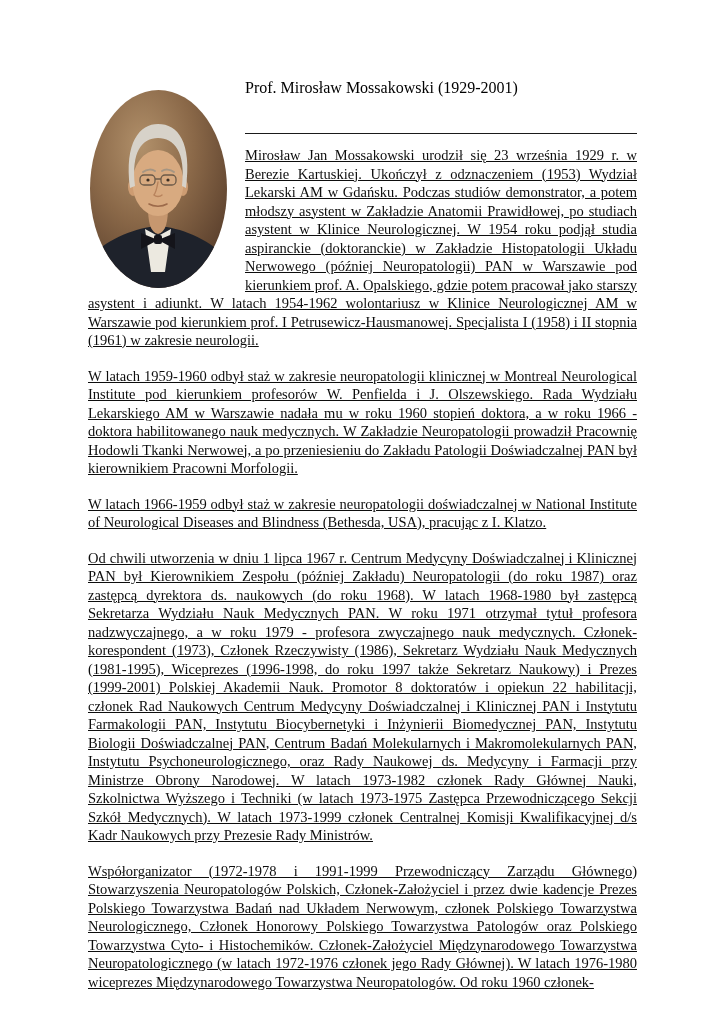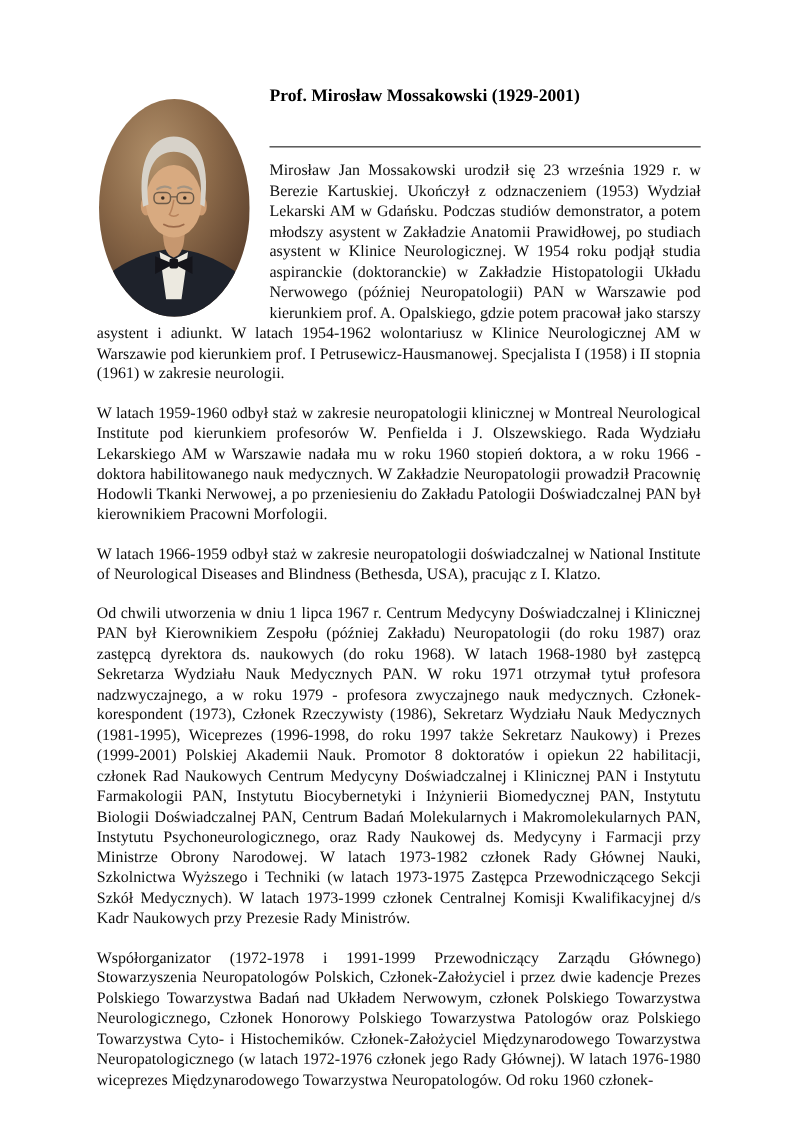--- a/index.html
+++ b/index.html
@@ -21,37 +21,38 @@
   .photo-wrap {
     float: left;
     width: 137px;
     height: 198px;
     margin: 12px 18px 0 2px;
   }
   .photo-wrap svg { display: block; width: 100%; height: 100%; }
   h1.title {
     font-size: 16px;
     line-height: 19px;
-    font-weight: bold;
+    font-weight: normal;
     color: #000;
     margin-bottom: 36px;
     white-space: nowrap;
   }
   .divider {
     height: 0;
     border-top: 1px solid #1a1a1a;
     overflow: hidden; 
     margin-bottom: 12px;
   }
   p.body-par {
     font-size: 14.5px;
     line-height: 18.5px;
     text-align: justify;
     margin-bottom: 17px;
     color: #0d0d0d;
+    text-decoration: underline;
   }
 </style>
 </head>
 <body>
 
 <div class="page">
 
   <div class="photo-wrap">
     <svg viewBox="0 0 137 198" xmlns="http://www.w3.org/2000/svg" role="img">
       <defs>

